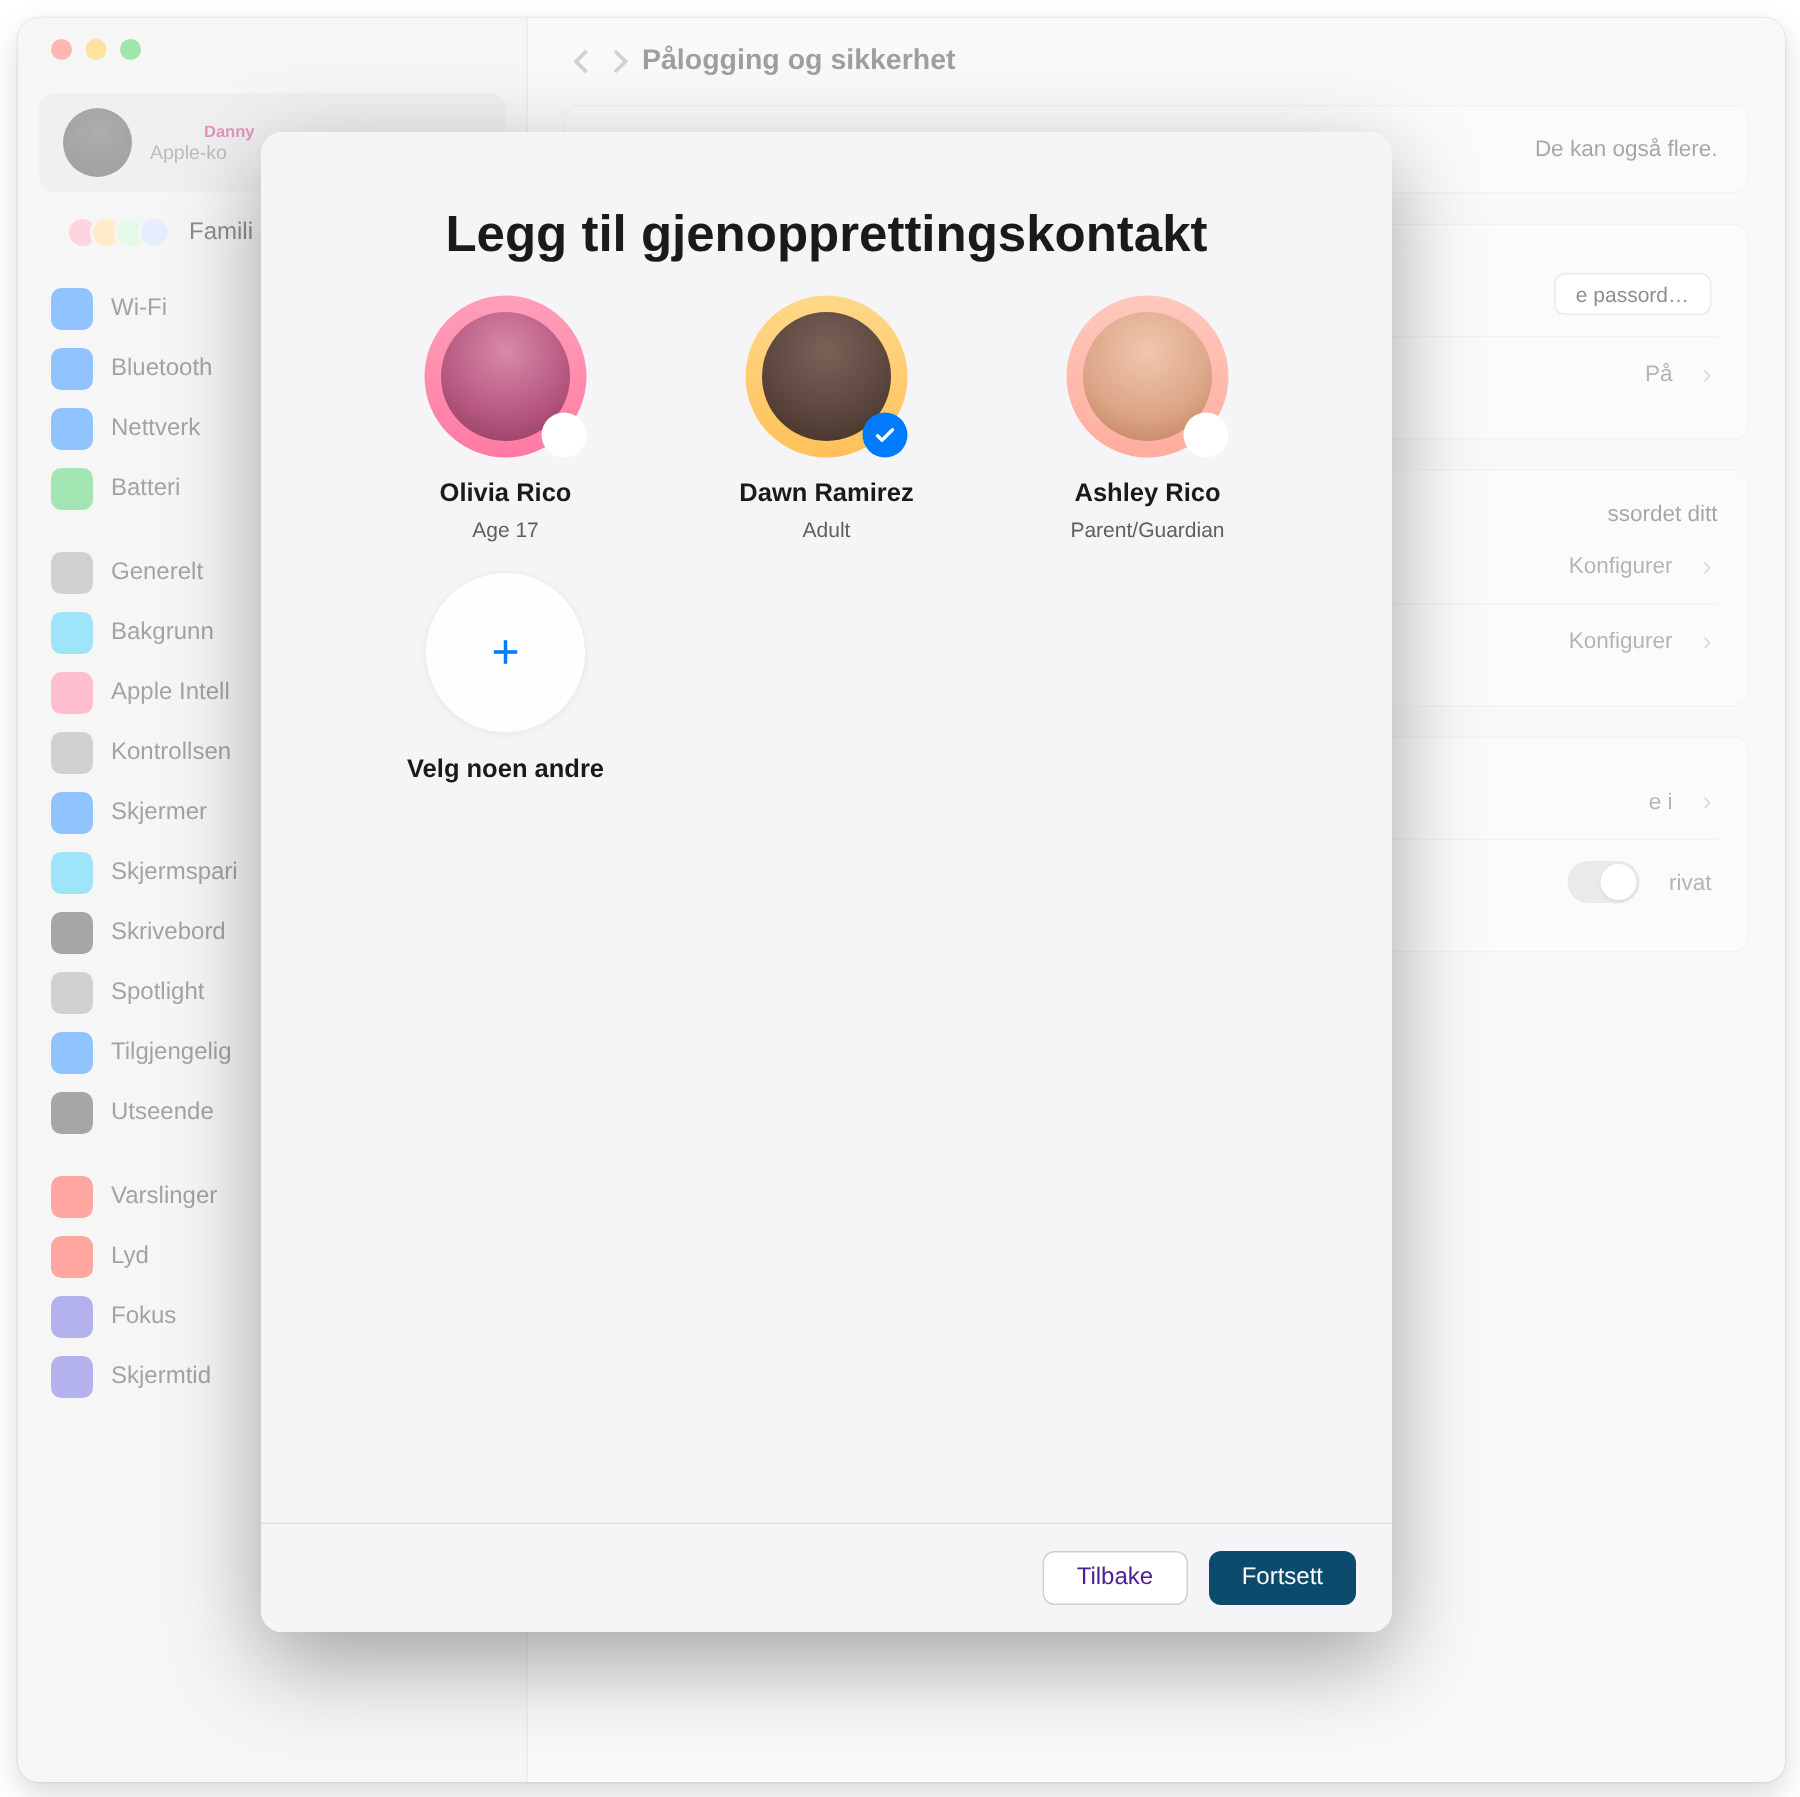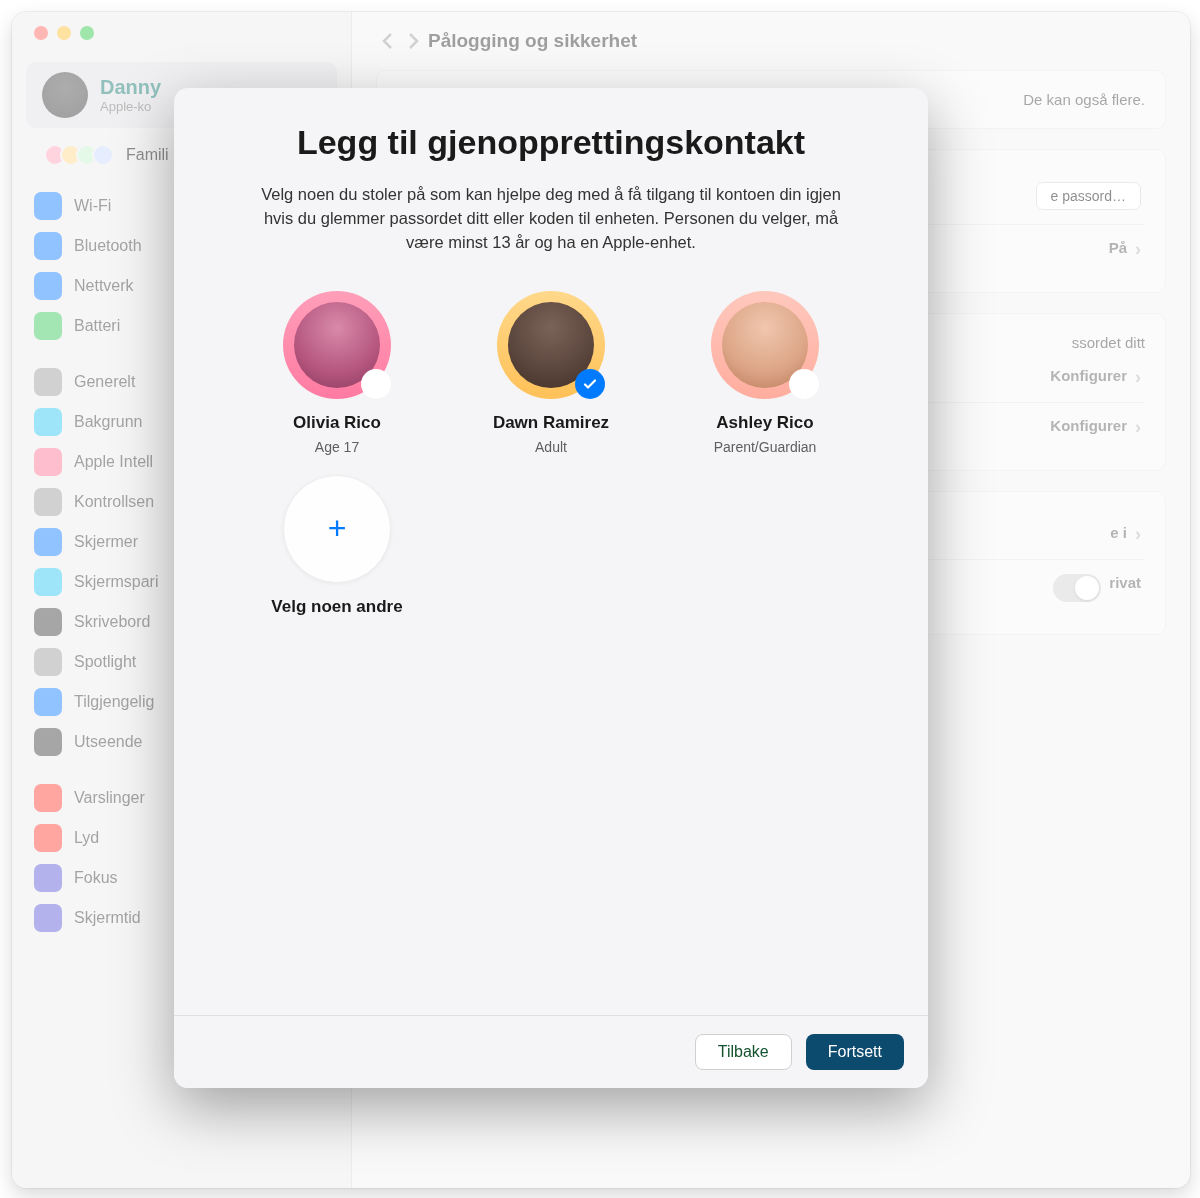--- a/index.html
+++ b/index.html
@@ -56,21 +56,21 @@
   gap: 12px;
   padding: 10px 16px;
   background: #dedce0;
   border-radius: 10px;
   margin: 0 14px 4px;
 }
 .avatar-sm {
   width: 46px; height: 46px; border-radius: 50%;
   background: radial-gradient(circle at 50% 35%, #4a4a4a 0%, #2a2a2a 100%);
 }
-.account-name { font-weight: 600; font-size: 20px; color: #0f766e; }
+.account-name { font-weight: 600; font-size: 11px; color: #be185d; margin-left: 36px; }
 .account-sub { font-size: 13px; color: #6a6a6a; }
 .family-row {
   display: flex; align-items: center; gap: 12px;
   padding: 8px 20px;
   margin: 4px 12px;
 }
 .family-bubbles {
   display: flex;
 }
 .family-bubbles div {
@@ -116,21 +116,21 @@
   border-radius: 10px;
   padding: 18px 20px;
   margin-bottom: 20px;
 }
 .panel-text { font-size: 15px; color: #3b3b3b; line-height: 1.4; }
 .setting-row {
   display: flex; align-items: center; justify-content: space-between;
   padding: 14px 4px;
 }
 .setting-row + .setting-row { border-top: 1px solid #e4e4e4; }
-.setting-value { display: flex; gap: 8px; color: #5a5a5a; font-size: 15px; font-weight: bold; }
+.setting-value { display: flex; align-items: center; gap: 20px; color: #5a5a5a; font-size: 15px; }
 .chev { color: #b0b0b0; font-size: 18px; }
 .pill-btn {
   background: #fff; border: 1px solid #d0d0d0; border-radius: 7px;
   padding: 5px 14px; font-size: 14px;
 }
 .toggle {
   width: 48px; height: 28px; border-radius: 14px; background: #d0d0d0;
   position: relative;
 }
 .toggle::after {
@@ -152,21 +152,21 @@
   height: 1000px;
   background: #f5f5f7;
   border-radius: 14px;
   box-shadow: 0 20px 60px rgba(0,0,0,0.35);
   display: flex;
   flex-direction: column;
   overflow: hidden;
 }
 .sheet-body {
   flex: 1;
-  padding: 34px 56px 20px;
+  padding: 48px 56px 20px;
   display: flex;
   flex-direction: column;
   align-items: center;
 }
 .sheet-title {
   font-size: 34px;
   font-weight: 700;
   text-align: center;
   line-height: 1.2;
   color: #1a1a1a;
@@ -232,21 +232,21 @@
 .btn {
   padding: 8px 22px;
   border-radius: 8px;
   font-size: 16px;
   border: none;
   cursor: pointer;
 }
 .btn.secondary {
   background: #fff;
   border: 1px solid #d0d0d0;
-  color: #14532d;
+  color: #4c1d95;
 }
 .btn.primary {
   background: #0c4a6e;
   color: #fff;
   font-weight: 500;
 }
 </style>
 </head>
 <body>
 
@@ -413,21 +413,20 @@
       </div>
     </div>
   </div>
 
   <div class="dim"></div>
 </div>
 
 <div class="sheet">
   <div class="sheet-body">
     <h1 class="sheet-title">Legg til gjenopprettingskontakt</h1>
-    <p class="sheet-desc">Velg noen du stoler på som kan hjelpe deg med å få tilgang til kontoen din igjen hvis du glemmer passordet ditt eller koden til enheten. Personen du velger, må være minst 13 år og ha en Apple-enhet.</p>
 
     <div class="contacts-grid">
       <div class="contact">
         <div class="avatar-wrap">
           <div class="avatar pink">
               <div class="memoji m1"></div>
             </div>
           <div class="check-badge"></div>
         </div>
         <div class="contact-name">Olivia Rico</div>

